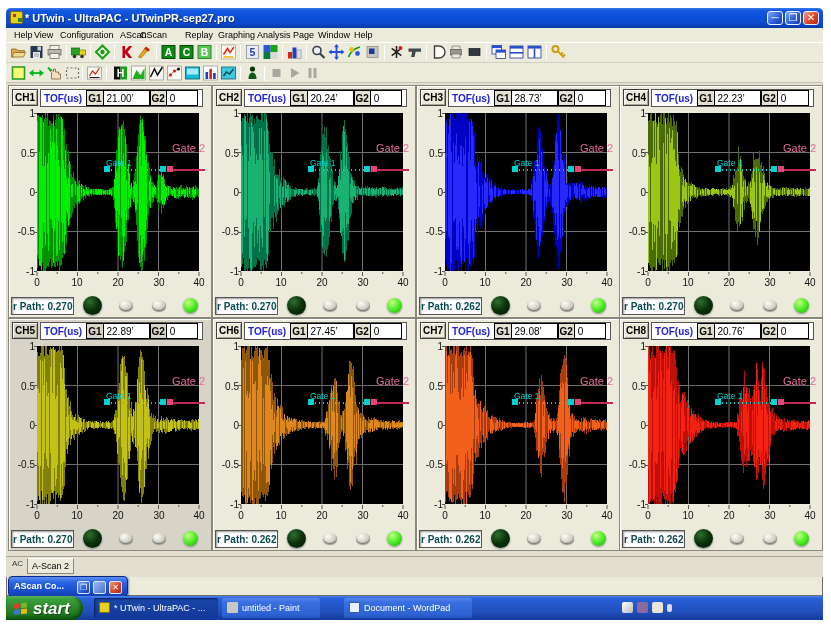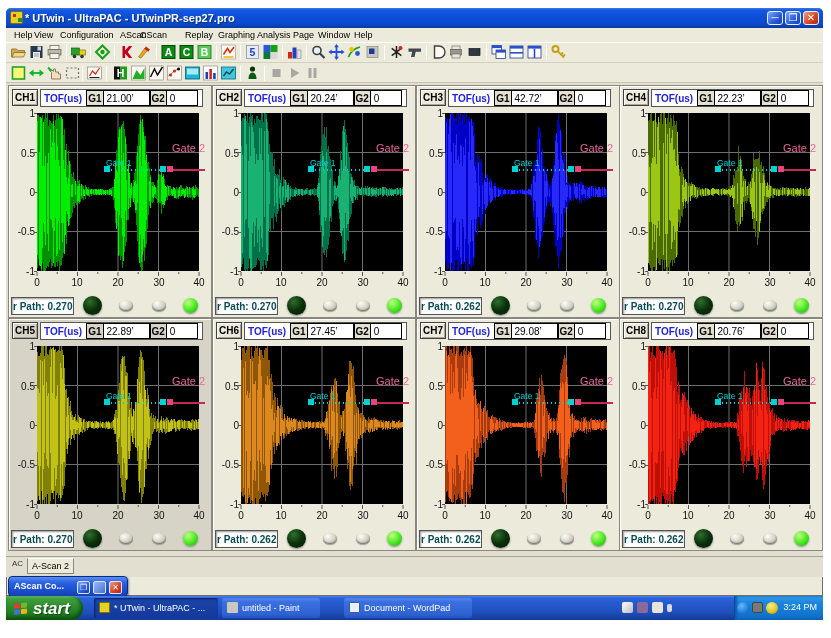--- a/index.html
+++ b/index.html
@@ -414,21 +414,21 @@
       <div class="led ledd"></div>
       <div class="led ledg" style="left:110px"></div>
       <div class="led ledg" style="left:143px"></div>
       <div class="led ledb"></div>
     </div>
     <div class="panel" style="left:416px;top:85px;background:#eceadb">
       <div class="chbtn" style="">CH3</div>
       <div class="hdr">
         <span class="tof">TOF(us)</span>
         <span class="glab" style="">G1</span>
-        <span class="gval">42.72’</span>
+        <span class="gval">28.73’</span>
         <span class="glab" style="">G2</span>
         <span class="gval2">0</span>
       </div>
       <div class="ylab" style="top:22px">1</div>
       <div class="ylab" style="top:62px">0.5</div>
       <div class="ylab" style="top:101px">0</div>
       <div class="ylab" style="top:140px">-0.5</div>
       <div class="ylab" style="top:180px">-1</div>
       <div class="plot">
         <svg width="162" height="158" viewBox="0 0 162 158">
@@ -803,19 +803,13 @@
         </svg>
         <span class="st">start</span>
       </div>
       <div class="tbtn tact" style="left:88px;width:124px"><span class="tic" style="background:#e8d020;border:1px solid #807008"></span>* UTwin - UltraPAC - ...</div>
       <div class="tbtn tnorm" style="left:216px;width:98px"><span class="tic" style="background:#c8c8c0"></span>untitled - Paint</div>
       <div class="tbtn tnorm" style="left:338px;width:128px"><span class="tic" style="background:#e8f0f8;border:1px solid #3a5a9a"></span>Document - WordPad</div>
       <div class="trico" style="left:616px;background:linear-gradient(135deg,#fff,#bbb)"></div>
       <div class="trico" style="left:631px;background:#8a6a9a"></div>
       <div class="trico" style="left:646px;background:#e8e4d8"></div>
       <div class="trico" style="left:661px;top:8px;width:5px;height:8px;background:#d8d8e8"></div>
-      <div id="tray">
-        <div class="trico" style="left:2px;width:13px;height:13px;border-radius:50%;background:radial-gradient(circle at 35% 30%,#6ab8f8,#1878d8 60%,#0a58b0)"></div>
-        <div class="trico" style="left:17px;background:#7a7a72;border:1px solid #444"></div>
-        <div class="trico" style="left:31px;width:12px;height:12px;border-radius:50%;background:radial-gradient(circle at 40% 30%,#f8f088,#e0c020 60%,#a88808)"></div>
-        <span class="time">3:24 PM</span>
-      </div>
     </div>
   </div>
 </body></html>

